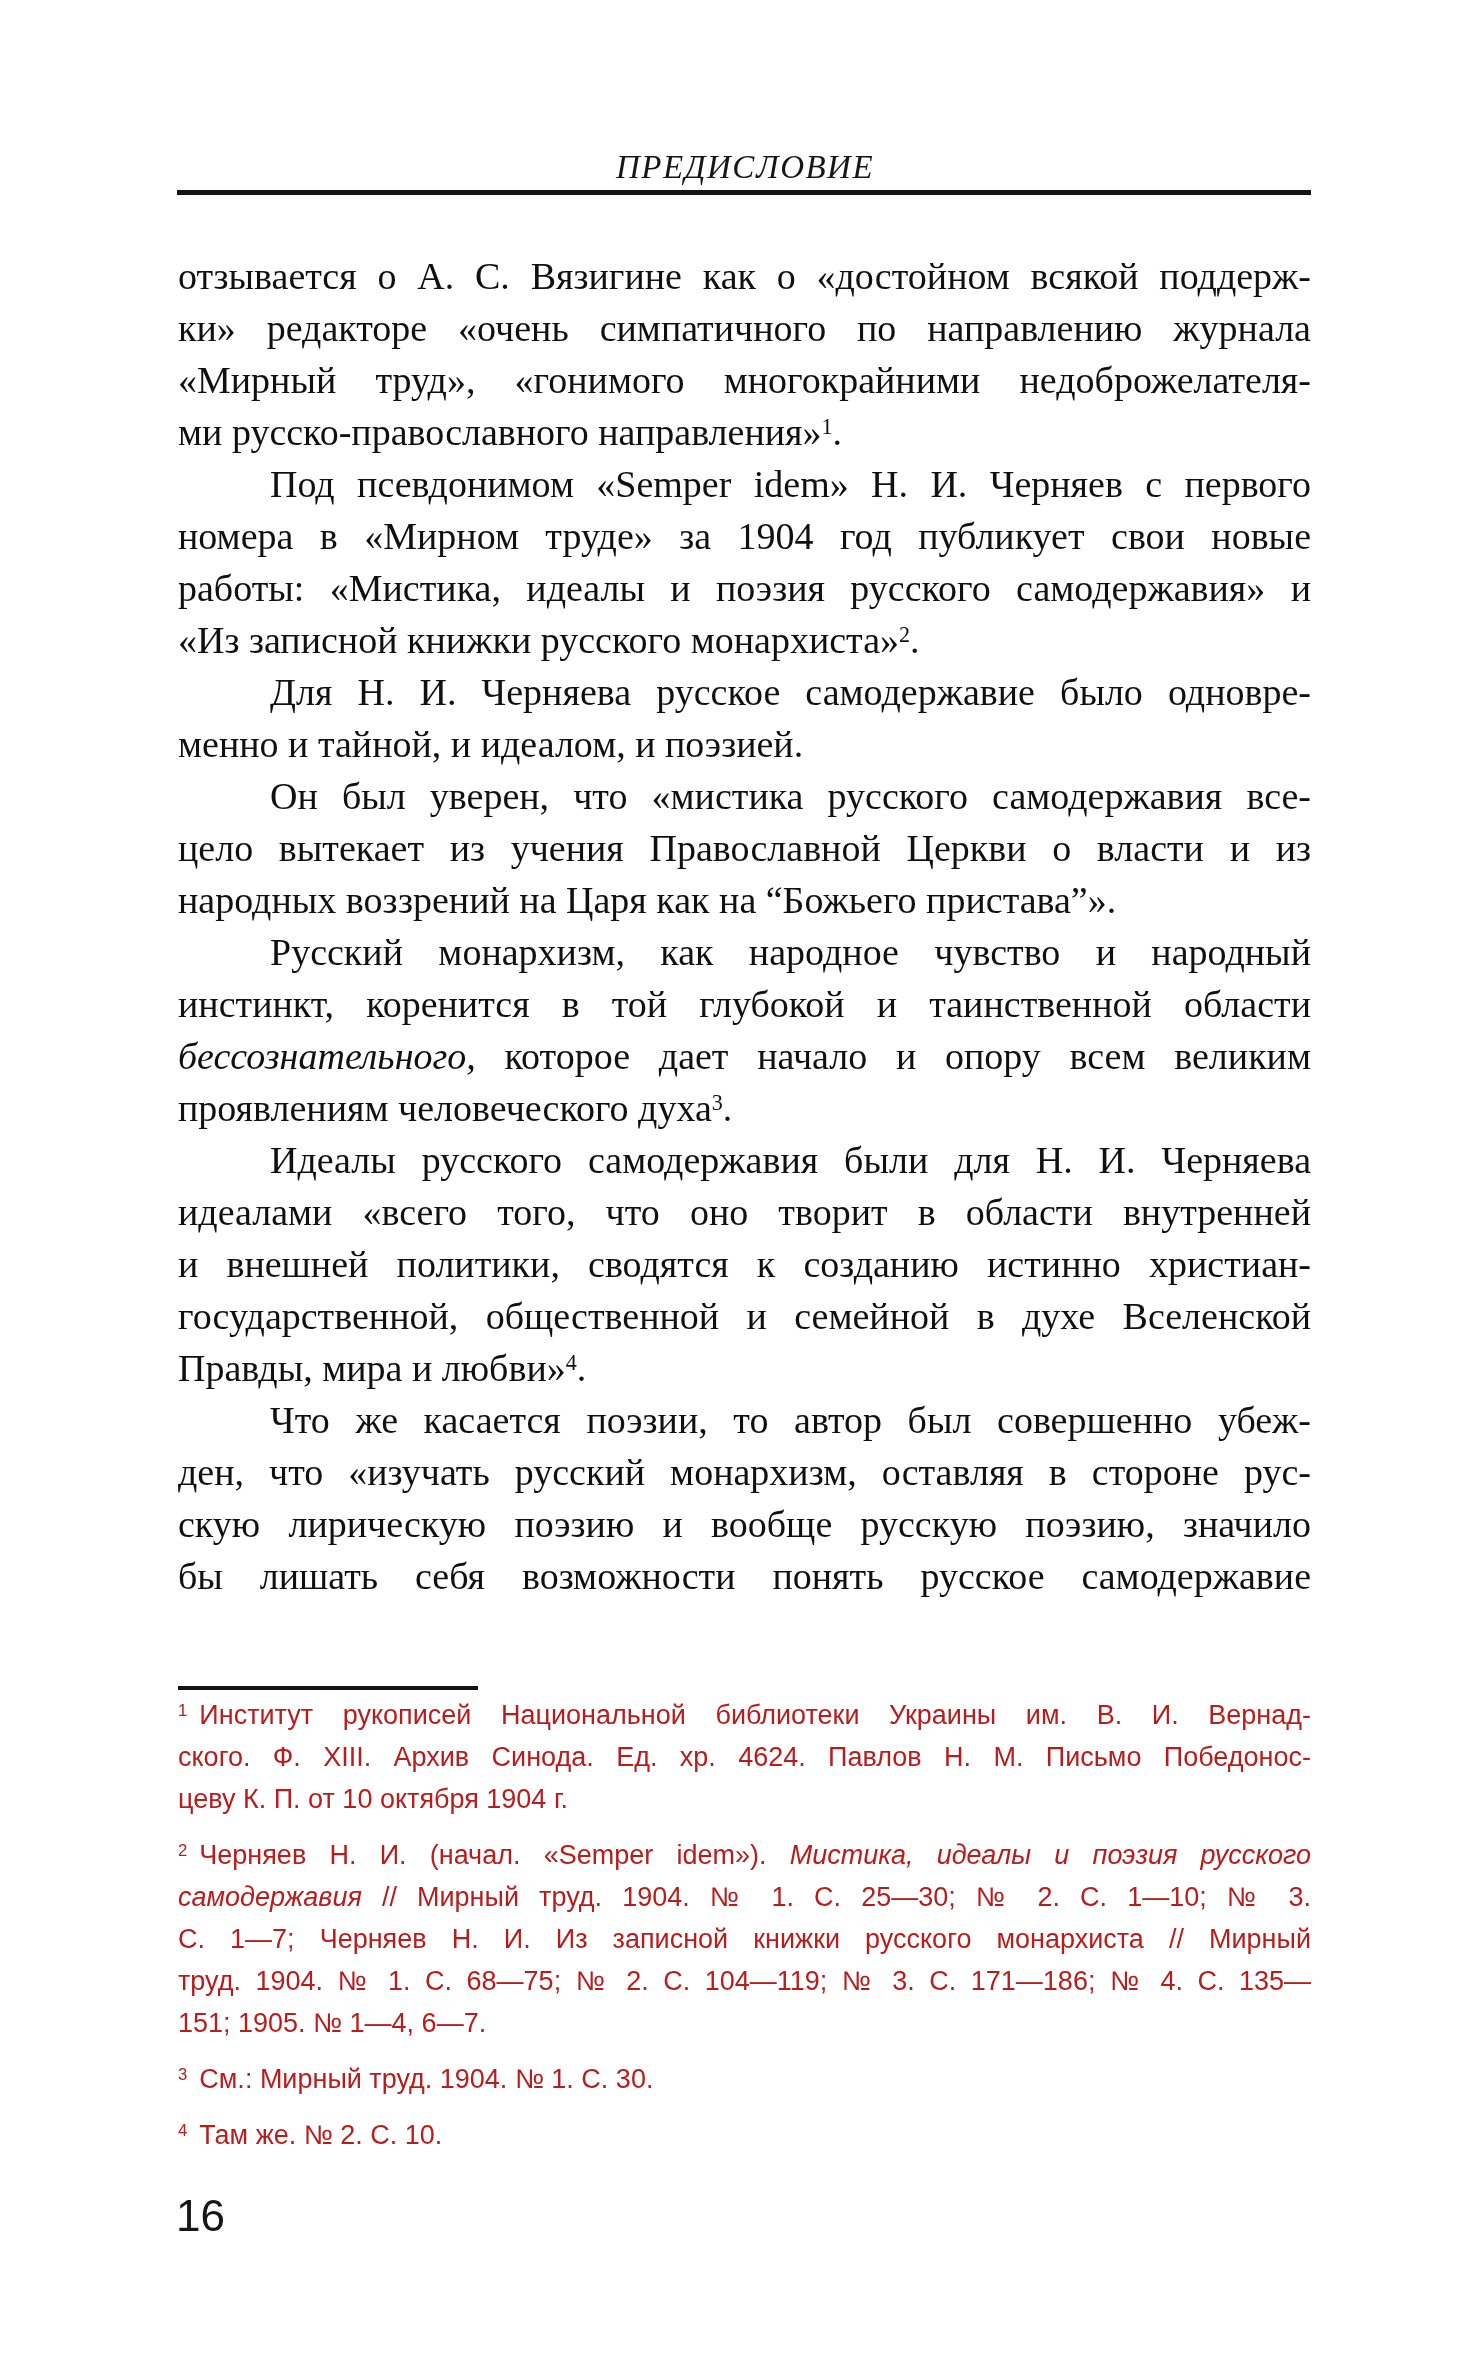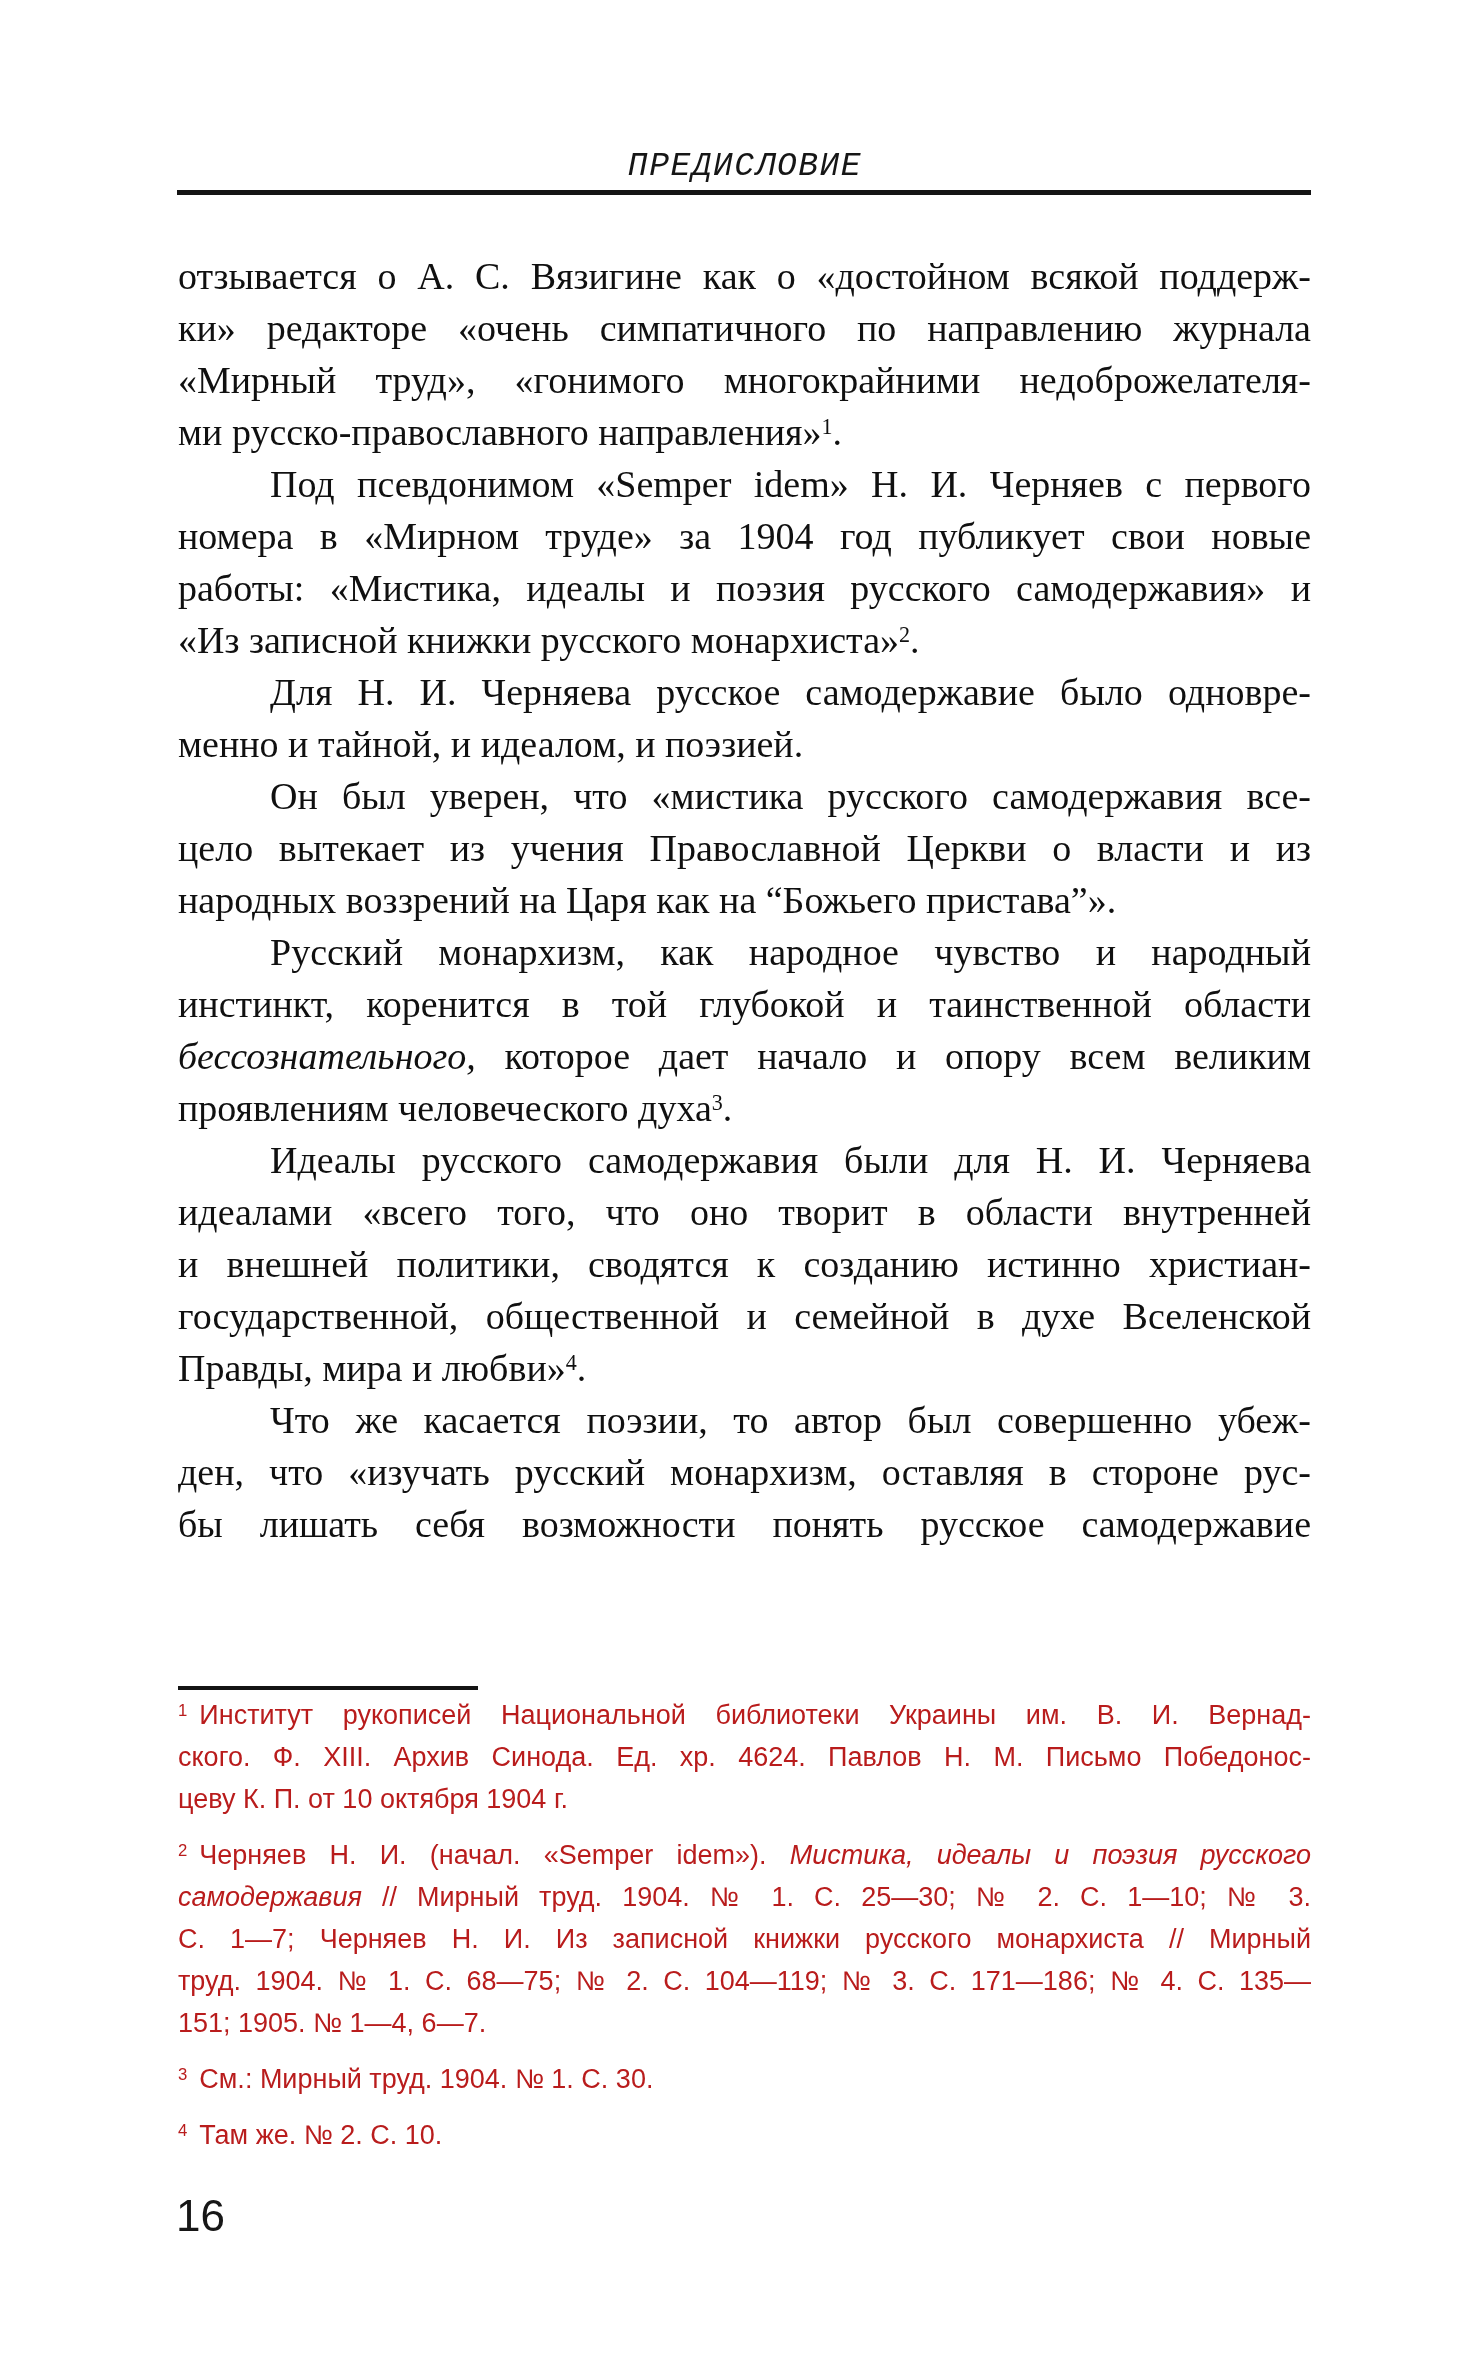--- a/index.html
+++ b/index.html
@@ -8,21 +8,21 @@
     width:1476px; height:2362px;
     margin:0 auto;
     background:#ffffff;
     color:#141414;
     overflow:hidden;
   }
   
   .running-head {
     position:absolute; left:178px; top:148px; width:1134px;
     text-align:center;
-    font-family:Liberation Mono, monospace;
+    font-family:Liberation Serif, serif;
     font-style:italic;
     font-size:33px; line-height:38px;
     letter-spacing:1.5px;
     color:#161616;
   }
   .head-rule {
     position:absolute; left:177px; top:190px;
     width:1134px; height:5px; background:#141414;
   }
   
@@ -96,20 +96,21 @@
       <div class="bline"><span>инстинкт, коренится в той глубокой и таинственной области</span></div>
       <div class="bline"><span class="it">бессознательного,</span><span> которое дает начало и опору всем великим</span></div>
       <div class="bline last"><span>проявлениям человеческого духа</span><span class="sup">3</span><span>.</span></div>
       <div class="bline indent"><span>Идеалы русского самодержавия были для Н. И. Черняева</span></div>
       <div class="bline"><span>идеалами «всего того, что оно творит в области внутренней</span></div>
       <div class="bline"><span>и внешней политики, сводятся к созданию истинно христиан-</span></div>
       <div class="bline"><span>государственной, общественной и семейной в духе Вселенской</span></div>
       <div class="bline last"><span>Правды, мира и любви»</span><span class="sup">4</span><span>.</span></div>
       <div class="bline indent"><span>Что же касается поэзии, то автор был совершенно убеж-</span></div>
       <div class="bline"><span>ден, что «изучать русский монархизм, оставляя в стороне рус-</span></div>
+      <div class="bline"><span>скую лирическую поэзию и вообще русскую поэзию, значило</span></div>
       <div class="bline"><span>бы лишать себя возможности понять русское самодержавие</span></div>
     </div>
 
   <div class="fn-rule"></div>
 
   <div class="footnotes" id="footnotes">
       <div class="footnote">
         <div class="fline"><span class="fn-marker">1</span><span>Институт рукописей Национальной библиотеки Украины им. В. И. Вернад-</span></div>
         <div class="fline"><span>ского. Ф. XIII. Архив Синода. Ед. хр. 4624. Павлов Н. М. Письмо Победонос-</span></div>
         <div class="fline last"><span>цеву К. П. от 10 октября 1904 г.</span></div>

